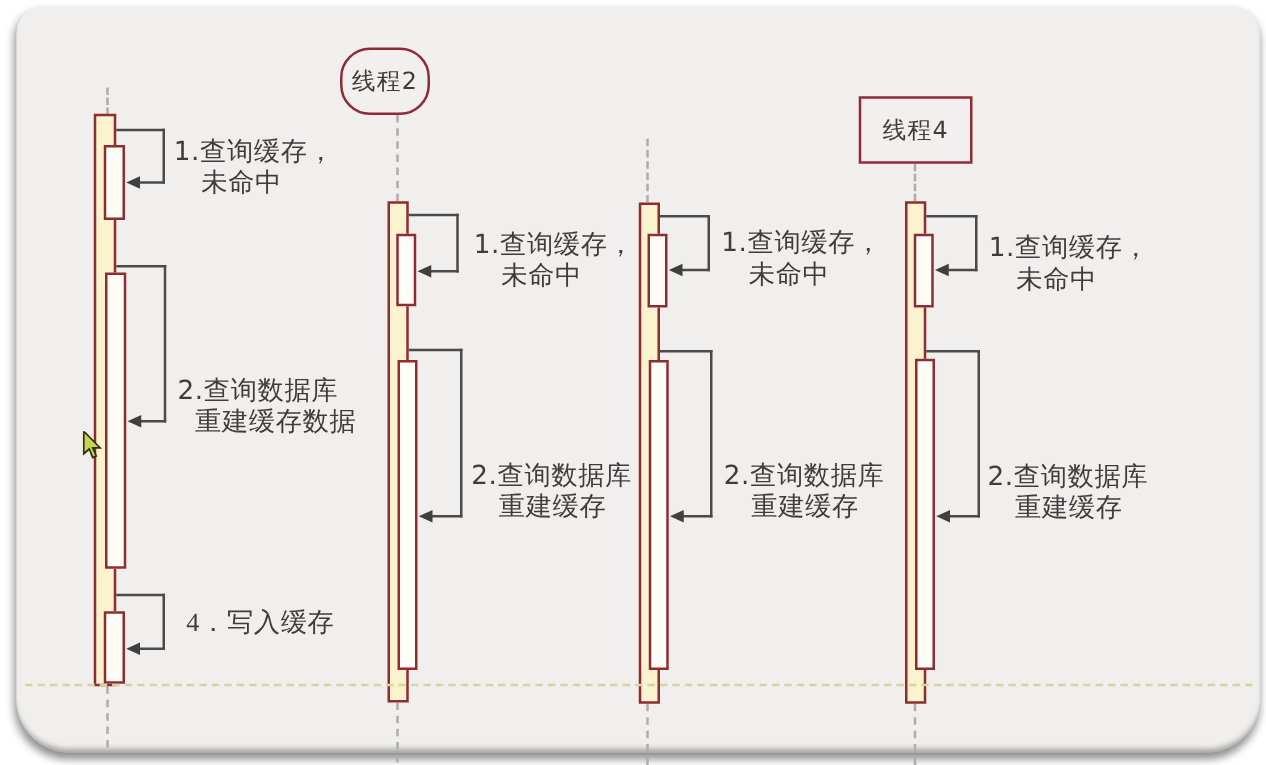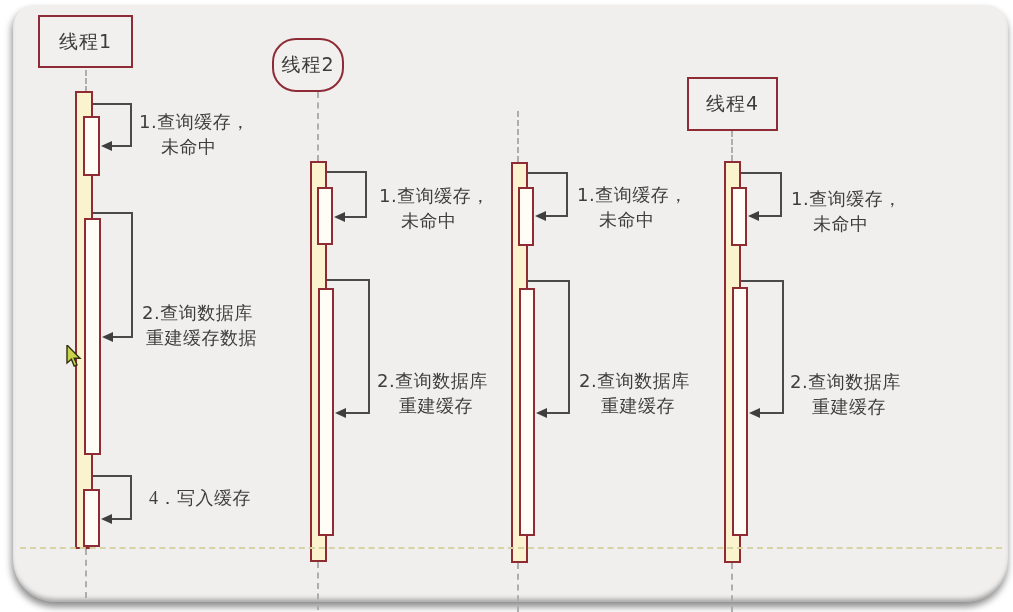--- a/index.html
+++ b/index.html
@@ -29,21 +29,21 @@
   .bar-yellow{background:#fbf3cd;}
   .bar-white{background:#fffdf6;}
   .loop-top,.loop-bottom{position:absolute;height:0;border-top:2.5px solid #4a4a4a;}
   .loop-right{position:absolute;width:0;border-left:2.5px solid #4a4a4a;}
   .loop-arrowhead{
     position:absolute;width:0;height:0;
     border-top:5.5px solid transparent;border-bottom:5.5px solid transparent;
     border-right:11px solid #3f3f3f;
   }
   .note{
-    position:absolute;font-size:18px;line-height:25px;color:#3e3d3d;
+    position:absolute;font-size:21px;line-height:25px;color:#3e3d3d;
     white-space:nowrap;letter-spacing:0.5px;
   }
   .divider{position:absolute;height:0;border-top:2px dashed #d6d3a4;}
   .cursor{position:absolute;}
 </style>
 </head>
 <body>
 
 <div id="canvas">
   <div class="panel"></div>
@@ -65,27 +65,24 @@
       <div class="loop-top" style="left: 93px; top: 475px; width: 39px;"></div>
       <div class="loop-right" style="left: 130px; top: 475px; height: 45px;"></div>
       <div class="loop-bottom" style="left: 111px; top: 518px; width: 21px;"></div>
       <div class="loop-arrowhead" style="left: 101px; top: 514px;"></div>
       <div class="note" style="left: 139px; top: 109px;">
         <span style="display: block;">1.查询缓存，</span>
         <span style="display: block; margin-left: 22px;">未命中</span>
       </div>
       <div class="note" style="left: 142px; top: 300px;">
         <span style="display: block;">2.查询数据库</span>
-        <span style="display: block; margin-left: 4px;">重建缓存数据</span>
+        <span style="display: block; margin-left: 14px;">重建缓存数据</span>
       </div>
       <div class="note" style="left: 149px; top: 486px; font-family: Liberation Serif, serif;">
         <span style="display: block;">4．写入缓存</span>
-      </div>
-      <div class="thread-box" style="left: 38px; top: 15px; width: 95px; height: 53px;">
-        <span>线程1</span>
       </div>
       <div class="lifeline" style="left: 317px; top: 92px; height: 69px;"></div>
       <div class="lifeline" style="left: 317px; top: 562px; height: 48px;"></div>
       <div class="bar bar-yellow" style="left: 310px; top: 161px; width: 17px; height: 401px;"></div>
       <div class="bar bar-white" style="left: 317px; top: 187px; width: 16px; height: 58px;"></div>
       <div class="bar bar-white" style="left: 318px; top: 288px; width: 16px; height: 248px;"></div>
       <div class="loop-top" style="left: 327px; top: 171px; width: 40px;"></div>
       <div class="loop-right" style="left: 365px; top: 171px; height: 47px;"></div>
       <div class="loop-bottom" style="left: 344px; top: 216px; width: 23px;"></div>
       <div class="loop-arrowhead" style="left: 334px; top: 212px;"></div>

